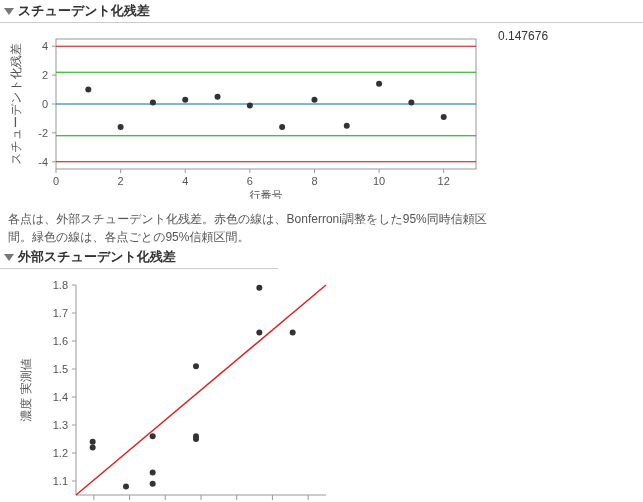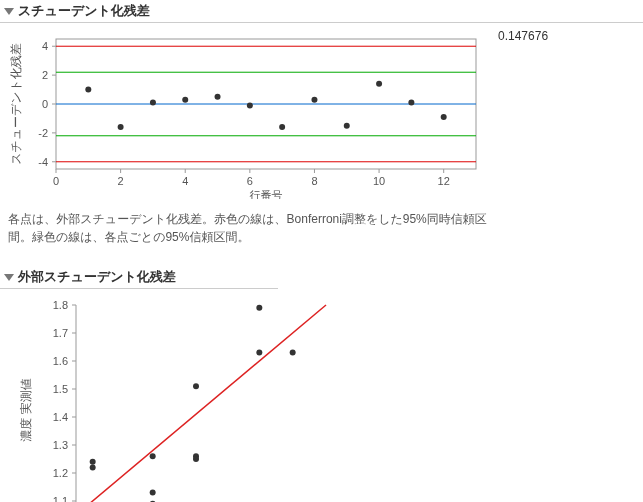--- a/index.html
+++ b/index.html
@@ -4,21 +4,21 @@
 <style>
 html,body{margin:0;padding:0;font-family:"Yu Gothic","Meiryo",sans-serif;font-size:12px;color:#333;background:#fff}
 .section-header{display:flex;align-items:center;background:#fff;border-bottom:1px solid #ccc;padding:2px 4px;font-weight:bold;font-size:13px}
 .disclosure{width:0;height:0;border-left:5px solid transparent;border-right:5px solid transparent;border-top:7px solid #777;margin-right:4px;transform:rotate(0);display:inline-block}
 .panel-row{display:flex;align-items:flex-start}
 .chart-area{position:relative;margin:6px 0 0 6px}
 .side-stats{margin:6px 8px 0 12px}
 .side-stats .label{font-size:12px}
 .side-stats .value{text-align:center;font-size:12px}
 svg text{font-size:11px;fill:#555}
-.caption{font-size:12px;color:#555;margin:8px 8px 20px 8px;max-width:480px;line-height:1.5}
+.caption{font-size:12px;color:#555;margin:8px 8px 0 8px;max-width:480px;line-height:1.5}
 </style>
 </head>
 <body>
 
 <div class="section-header">
   <span class="disclosure"></span>
   <span>スチューデント化残差</span>
 </div>
 
 <div class="panel-row">

